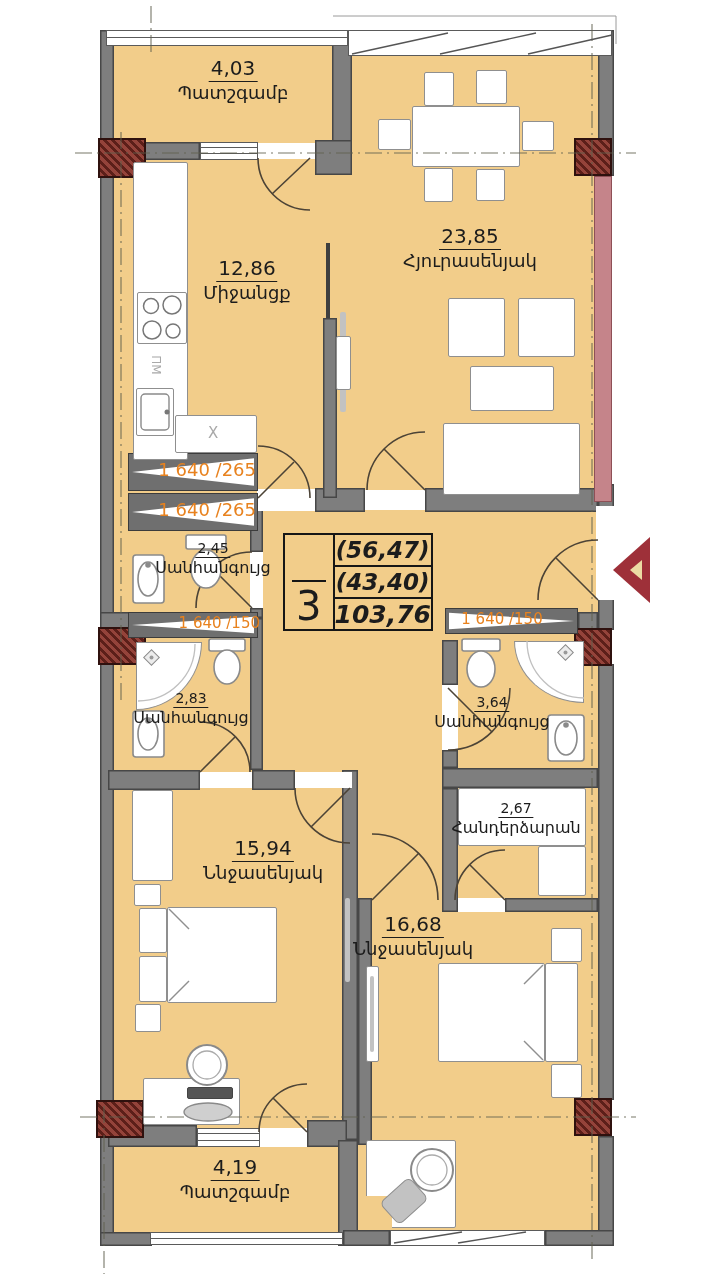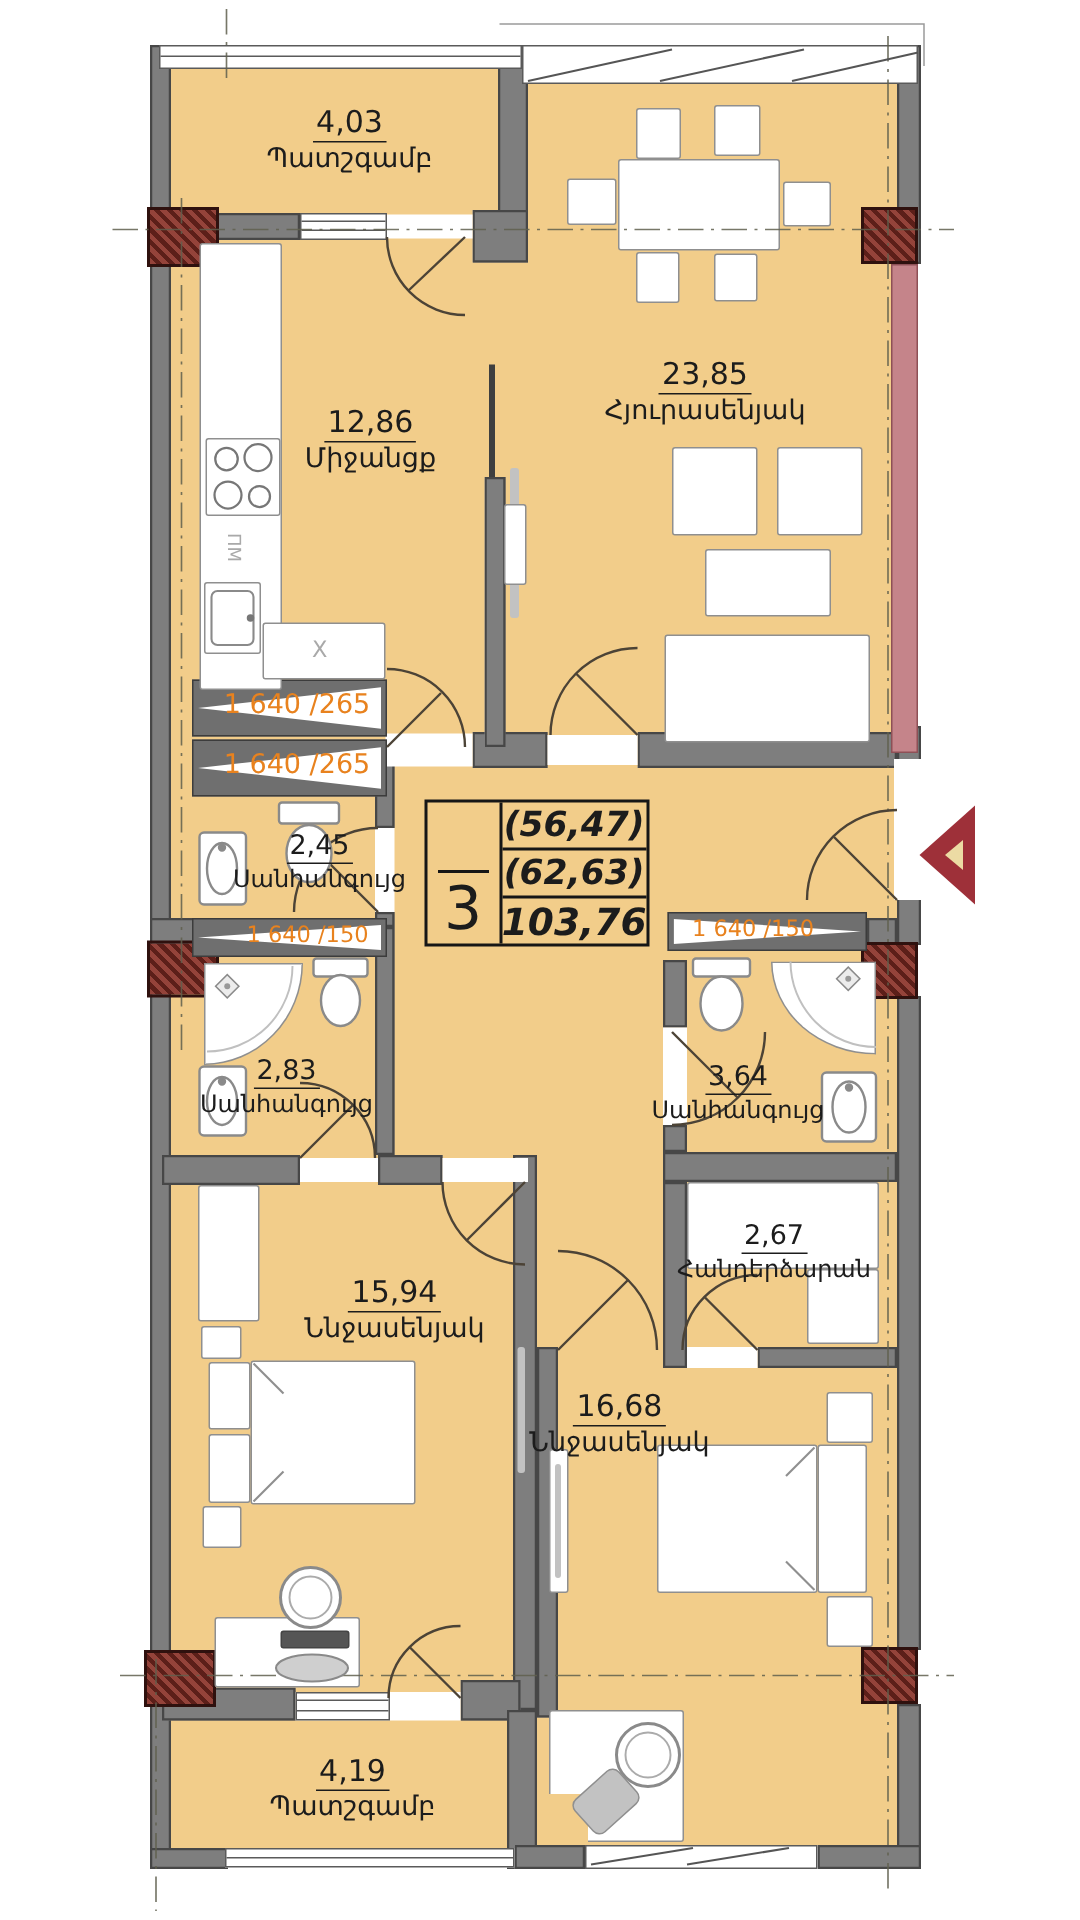--- a/index.html
+++ b/index.html
@@ -15,27 +15,27 @@
   .col{position:absolute;background:repeating-linear-gradient(45deg,#94433a 0 3px,#5c1f19 3px 6px);
        border:2px solid #2f110e;z-index:4;box-sizing:border-box;}
   .facade{position:absolute;background:#c5848a;border:1px solid #8e5056;z-index:3;box-sizing:border-box;}
   .furn{position:absolute;background:#fff;border:1.6px solid #8f8f8f;border-radius:2px;z-index:5;box-sizing:border-box;}
   .gray{background:#c2c2c2;}
   .thinline{position:absolute;background:#3f3f3f;z-index:2;}
   .beam{position:absolute;background:#6f6f6f;border:1.5px solid #3c3c3c;z-index:4;box-sizing:border-box;}
   .beam i{position:absolute;inset:3px;background:#fff;display:block;}
   .wedgeL{clip-path:polygon(0 50%,100% 4%,100% 96%);}
   .wedgeR{clip-path:polygon(0 4%,0 96%,100% 50%);}
-  .blabel{position:absolute;color:#e8821e;font-size:18px;white-space:nowrap;z-index:7;text-align:center;}
+  .blabel{position:absolute;color:#e8821e;font-size:18px;white-space:nowrap;z-index:7;text-align:right;}
   .blabel.small{font-size:15px;}
   .rlabel{position:absolute;text-align:center;transform:translateX(-50%);white-space:nowrap;z-index:8;}
-  .rlabel .area{font-size:20px;margin-top:13px;}
+  .rlabel .area{font-size:20px;}
   .rlabel .area span{border-bottom:1.6px solid #1c1c1c;padding:0 2px 1px;}
   .rlabel .rname{font-size:18px;margin-top:2px;}
-  .rlabel.small .area{font-size:18px;}
+  .rlabel.small .area{font-size:14px;}
   .rlabel.small .rname{font-size:16px;}
   .infobox{position:absolute;left:283px;top:533px;width:150px;height:98px;border:2.5px solid #161616;
            display:flex;z-index:8;box-sizing:border-box;}
   .infobox .leftcell{width:50px;border-right:2.5px solid #161616;display:flex;flex-direction:column;
            align-items:center;justify-content:flex-end;}
   .infobox .leftcell .bar{width:34px;border-top:2.5px solid #161616;margin-bottom:1px;}
   .infobox .leftcell .num{font-size:40px;line-height:46px;}
   .infobox .rightcol{flex:1;display:flex;flex-direction:column;}
   .infobox .rightcol .cell{flex:1;display:flex;align-items:center;justify-content:center;
            font-size:23px;font-style:italic;font-weight:bold;border-bottom:2.5px solid #161616;}
@@ -326,21 +326,21 @@
     <div class="rname">Պատշգամբ</div>
   </div>
 
   <div class="infobox">
     <div class="leftcell">
       <div class="bar"></div>
       <div class="num">3</div>
     </div>
     <div class="rightcol">
       <div class="cell">(56,47)</div>
-      <div class="cell">(62,63)</div>
+      <div class="cell">(43,40)</div>
       <div class="cell">103,76</div>
     </div>
   </div>
 
   <div class="arrow"></div>
   <div class="arrow-mark"></div>
 
 </div>
 
 </body></html>

